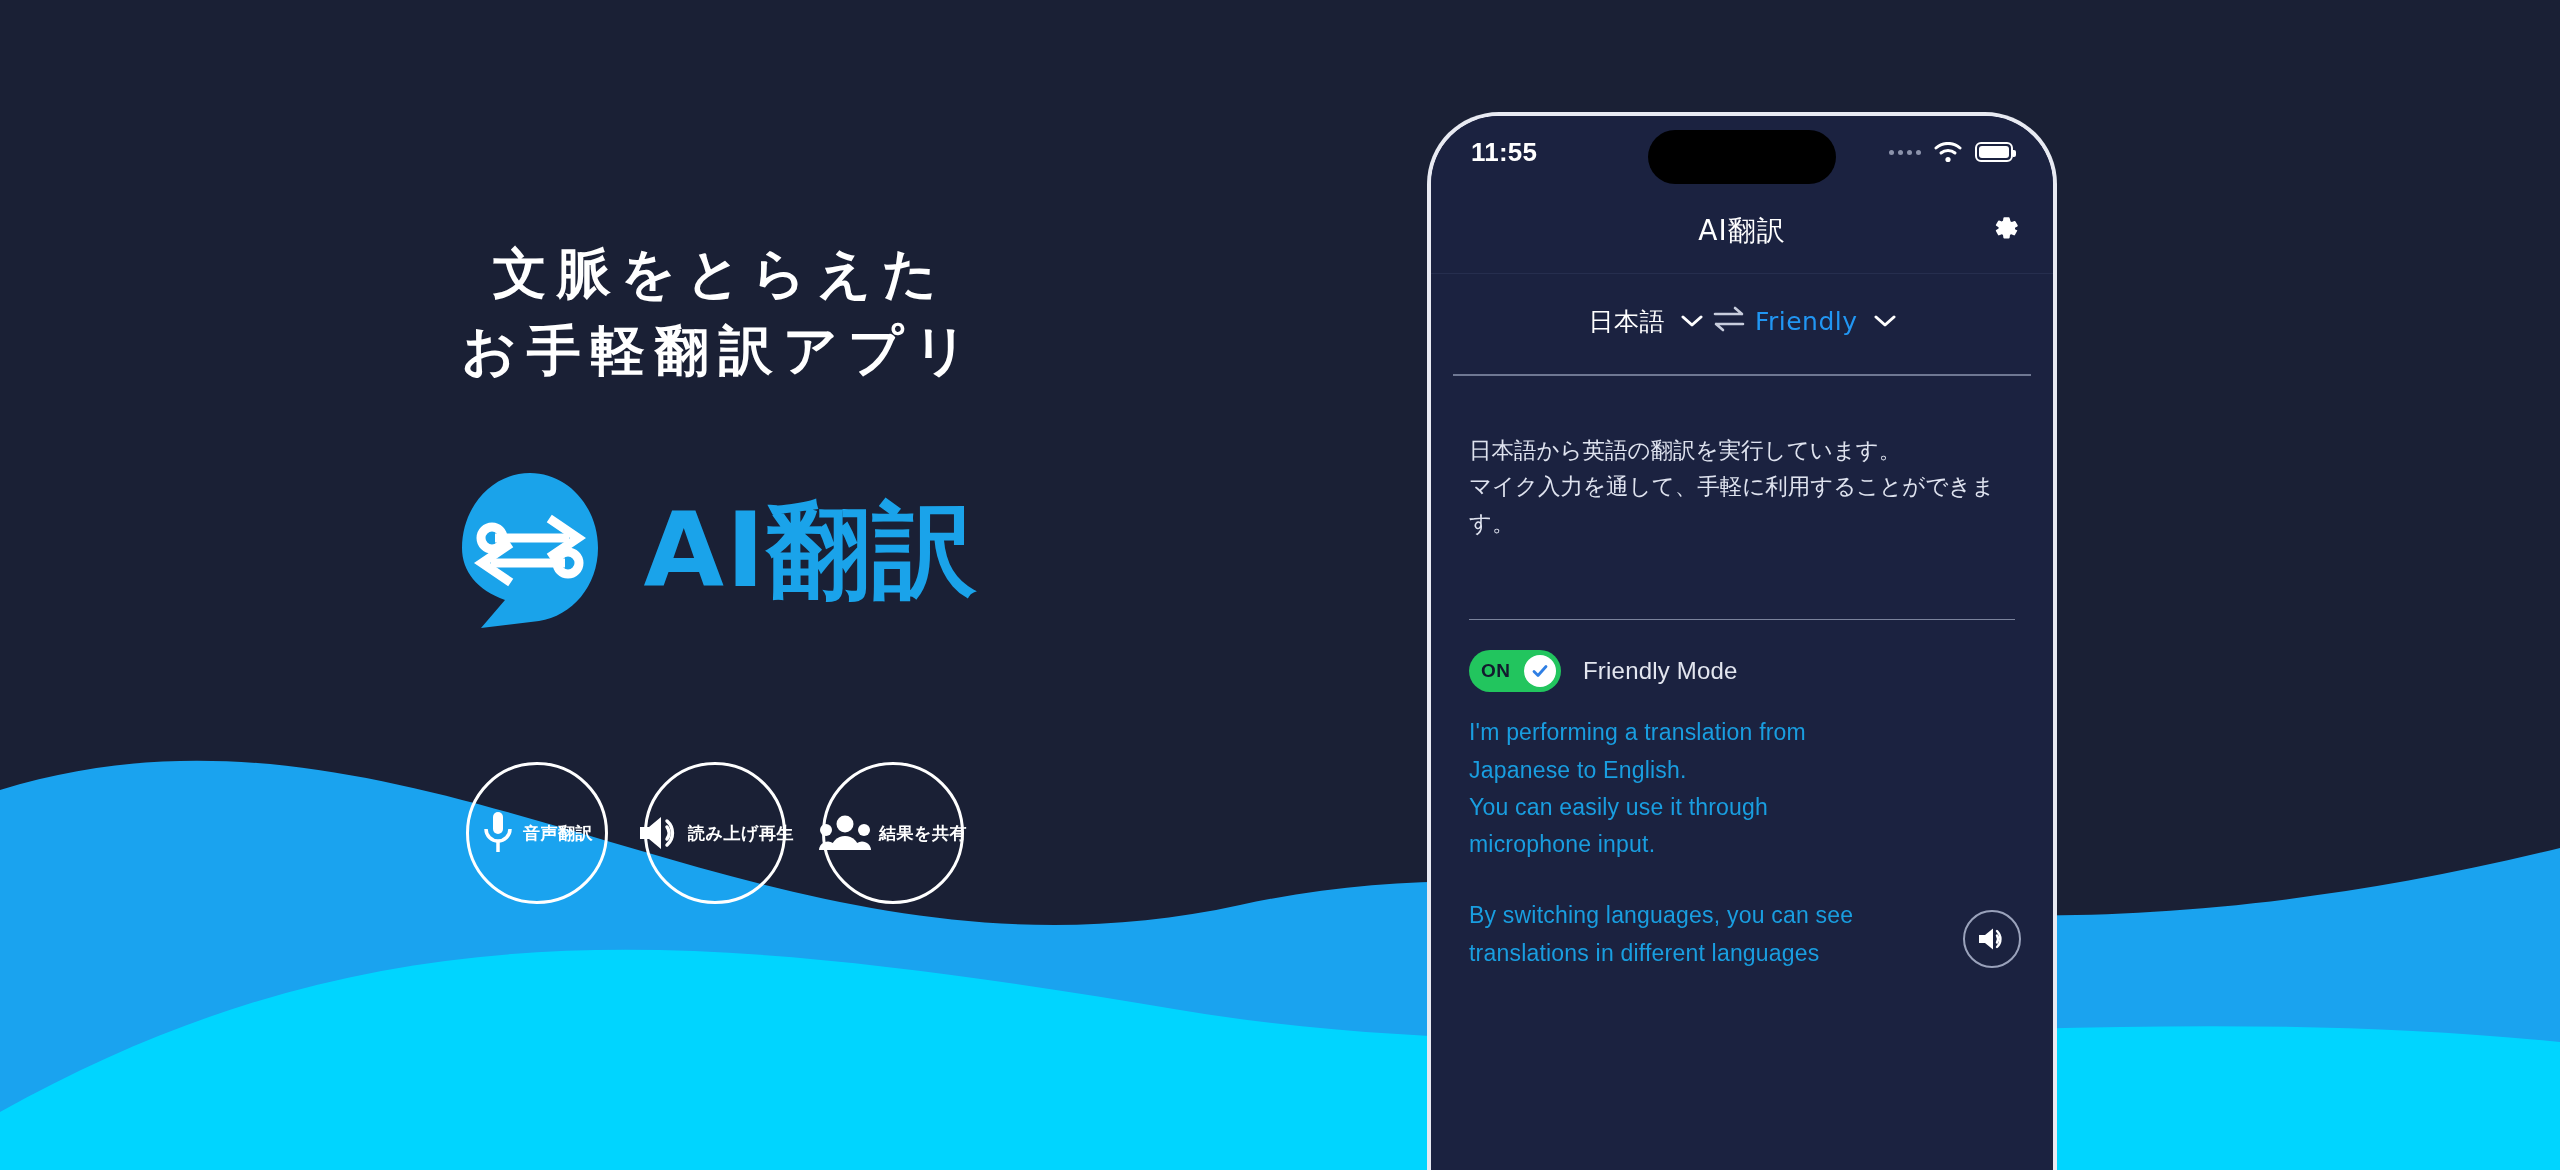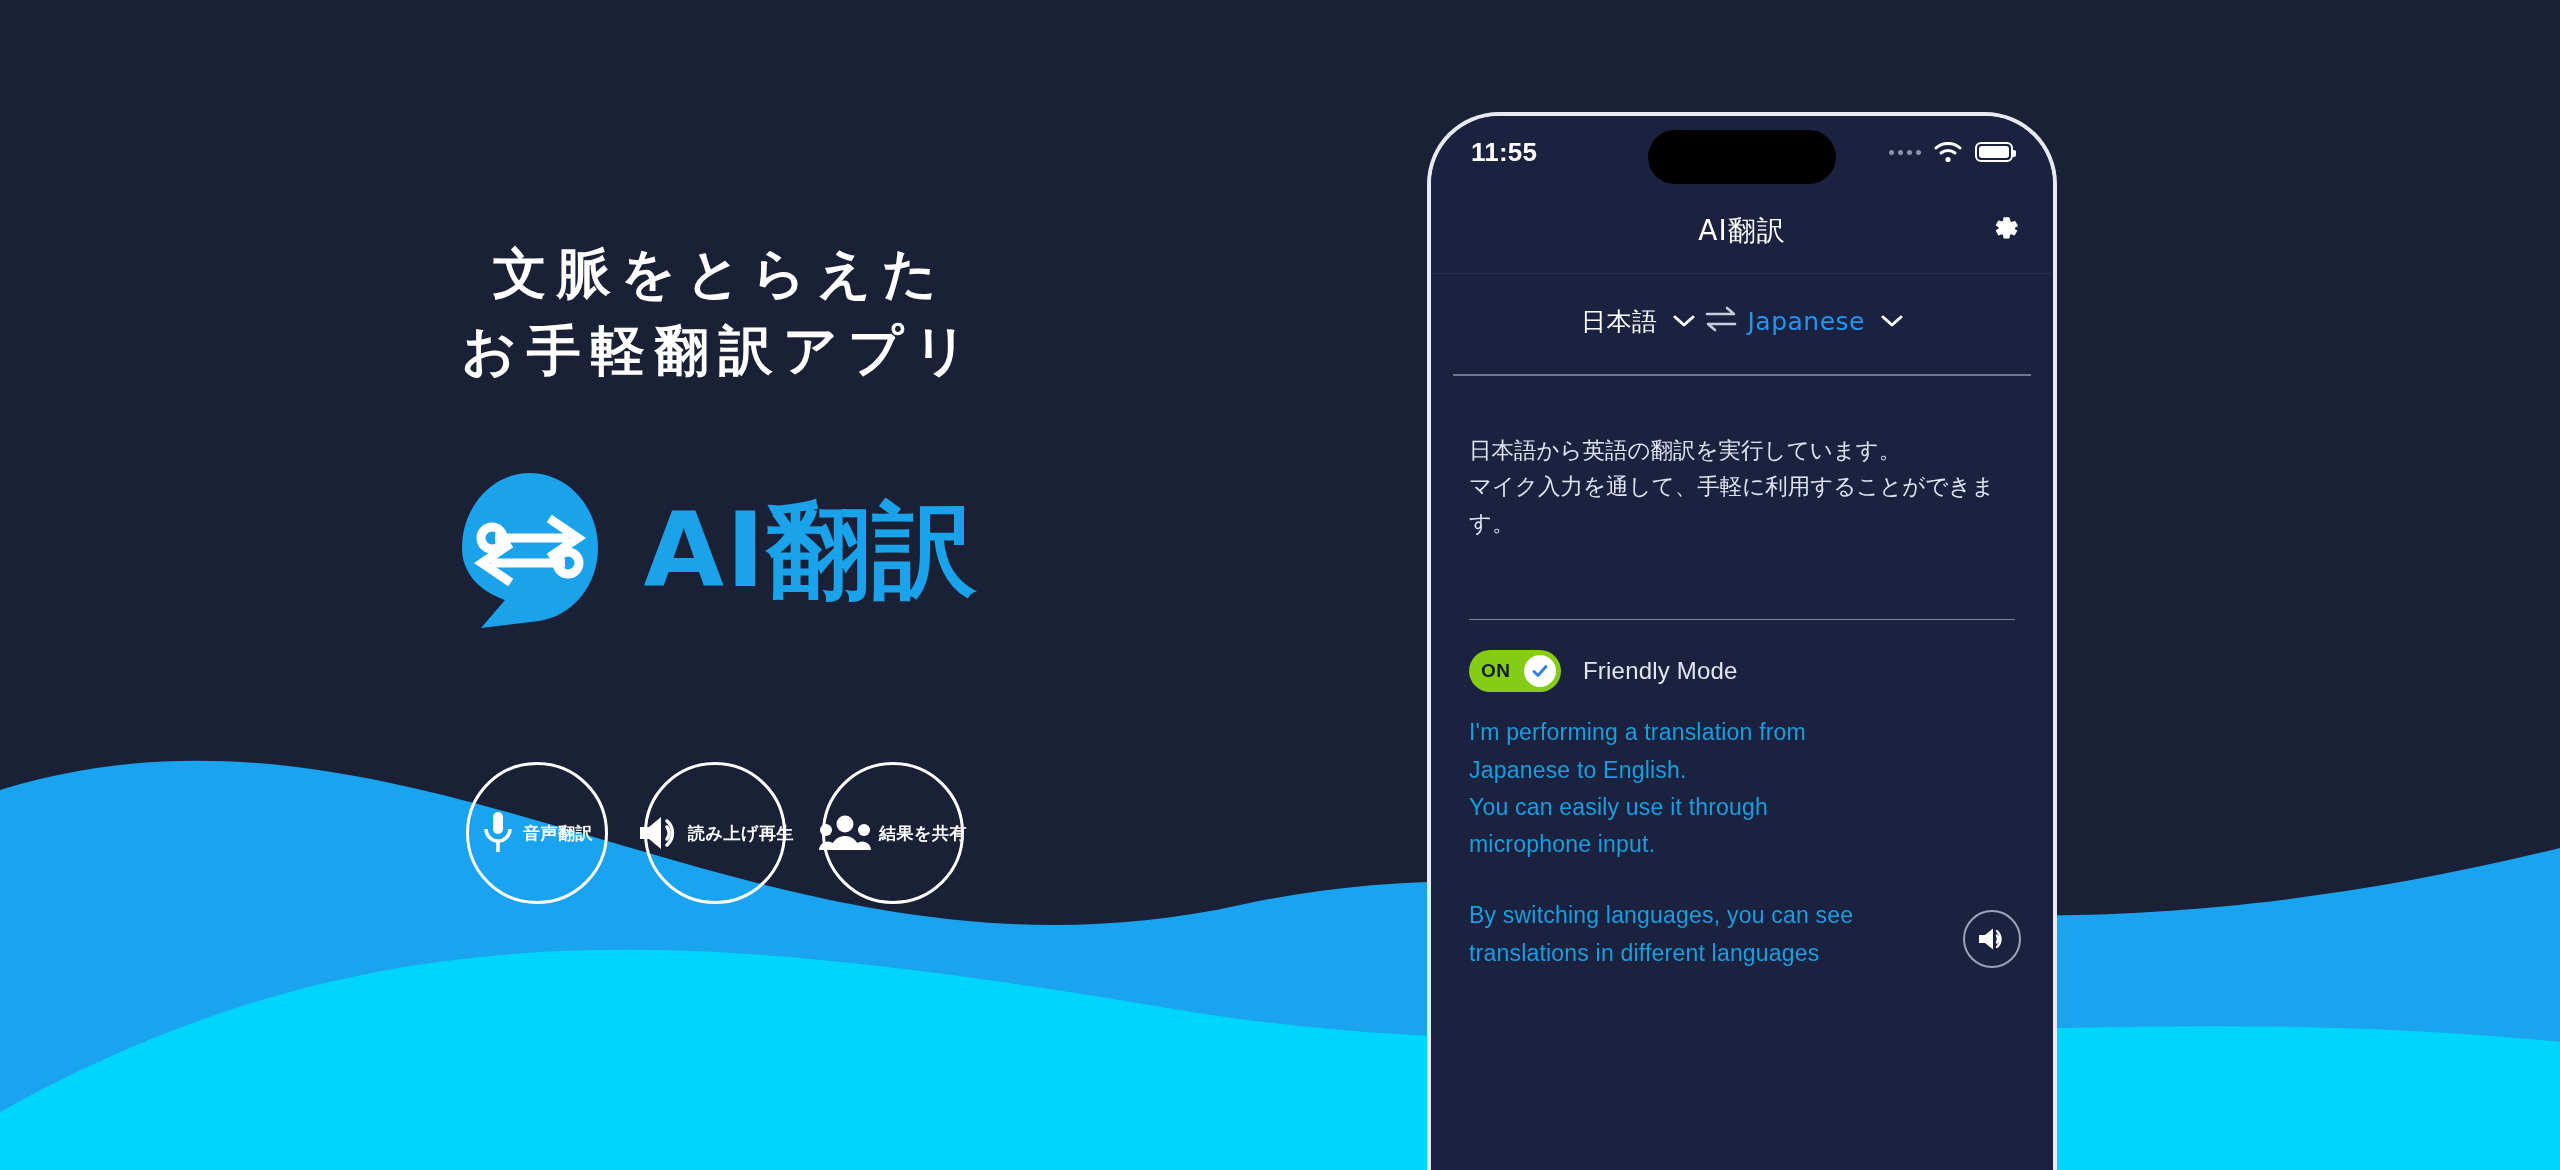--- a/index.html
+++ b/index.html
@@ -232,21 +232,21 @@
   }
 
   #mode-row {
     display: flex;
     align-items: center;
     gap: 22px;
     padding: 30px 38px 0 38px;
   }
   #toggle {
     width: 92px; height: 42px;
-    background: #84cc16;
+    background: #22c55e;
     border-radius: 21px;
     display: flex;
     align-items: center;
     justify-content: space-between;
     padding: 0 5px 0 12px;
   }
   #toggle-text {
     color: #121a2e;
     font-size: 19px;
     font-weight: bold;
@@ -406,21 +406,21 @@
         </div>
 
         <div id="swap-btn">
           <svg width="36" height="30" viewBox="0 0 36 30">
             <path d="M4,10 L30,10 M24,4 L31,10" fill="none" stroke="#c8cddd" stroke-width="2.6" stroke-linecap="round" stroke-linejoin="round"></path>
             <path d="M32,20 L6,20 M12,26 L5,20" fill="none" stroke="#c8cddd" stroke-width="2.6" stroke-linecap="round" stroke-linejoin="round"></path>
           </svg>
         </div>
 
         <div class="lang-chip lang-tgt">
-          <span class="lang-name">Japanese</span>
+          <span class="lang-name">Friendly</span>
           <svg class="chev" width="22" height="14" viewBox="0 0 22 14">
             <path d="M2,3 L11,11 L20,3" fill="none" stroke="#ffffff" stroke-width="3" stroke-linecap="round" stroke-linejoin="round"></path>
           </svg>
         </div>
       </div>
 
       <div id="divider-top"></div>
 
       <div id="source-area">
         <div class="jp-text">

